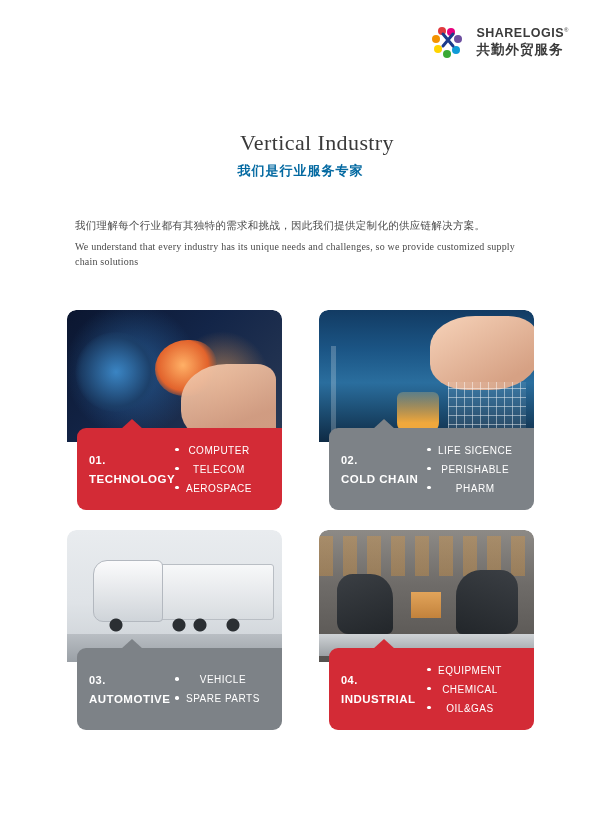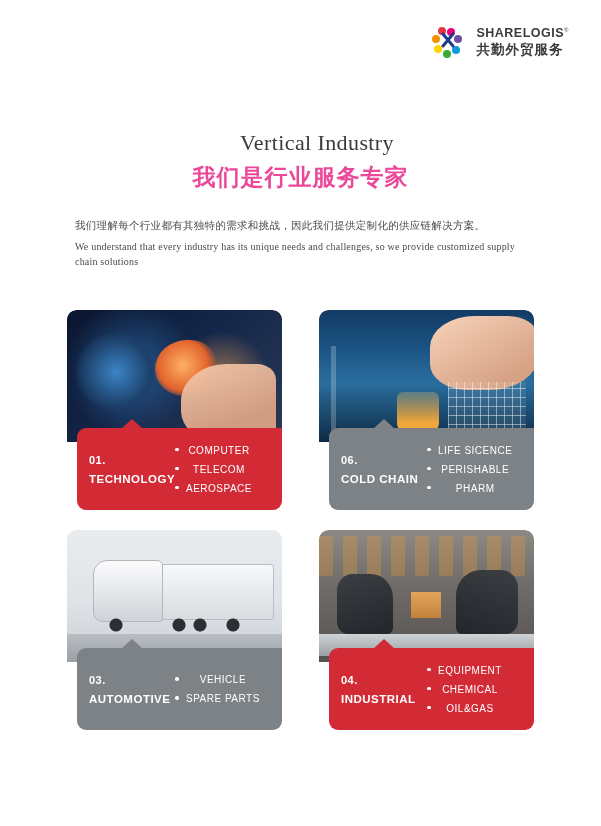--- a/index.html
+++ b/index.html
@@ -67,23 +67,23 @@
   }
   .title-en {
     font-family: "Liberation Serif", serif;
     font-size: 22px;
     color: #3a3a3a;
     letter-spacing: 0.4px;
     margin-left: 33px;
   }
   .title-cn {
     margin-top: 6px;
-    font-size: 23px;
+    font-size: 13px;
     font-weight: 700;
-    color: #ec4899;
+    color: #0369a1;
     letter-spacing: 1px;
   }
 
   
   .intro {
     position: absolute;
     top: 218px;
     left: 75px;
     width: 455px;
   }
@@ -408,21 +408,21 @@
         <div class="img-cold">
           <div class="tubes"></div>
           <div class="flask"></div>
           <div class="hand"></div>
           <div class="table-periodic"></div>
         </div>
       </div>
       <div class="card-band band-gray">
         <div class="band-notch notch-gray"></div>
         <div class="band-left">
-          <div class="band-num">06.</div>
+          <div class="band-num">02.</div>
           <div class="band-name">COLD CHAIN</div>
         </div>
         <ul class="band-list">
           <li>LIFE SICENCE</li>
           <li>PERISHABLE</li>
           <li>PHARM</li>
         </ul>
       </div>
     </div>
 

